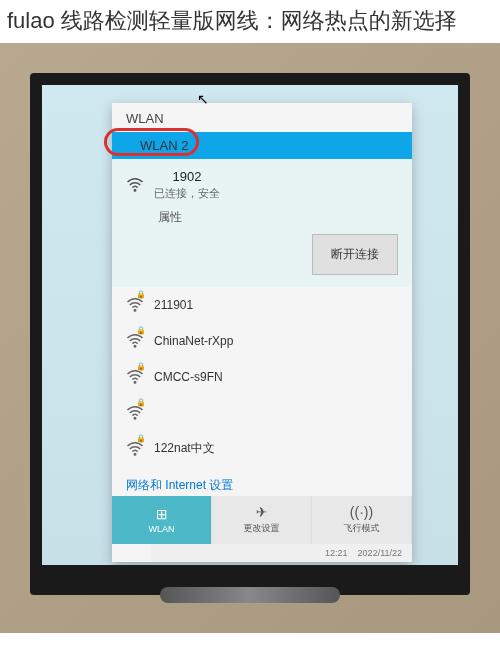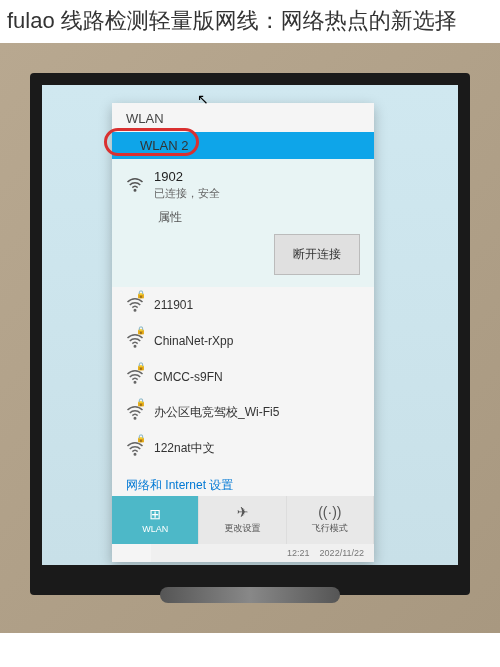--- a/index.html
+++ b/index.html
@@ -46,21 +46,21 @@
       top: 6px;
       left: 155px;
       font-size: 14px;
       color: #000;
       z-index: 10;
     }
     .wifi-flyout {
       position: absolute;
       top: 18px;
       left: 70px;
-      width: 262px;
+      width: 300px;
       background: #f5f5f5;
       box-shadow: 0 4px 12px rgba(0,0,0,0.25);
       font-size: 13px;
     }
     .adapter-header {
       padding: 8px 14px 6px;
       color: #444;
       font-size: 13px;
     }
     .adapter-selected {
@@ -87,20 +87,21 @@
     }
     .connected-row {
       display: flex;
       align-items: center;
       gap: 10px;
     }
     .connected-info {
       display: flex;
       flex-direction: column;
       gap: 2px;
+      text-align: center;
     }
     .ssid { color: #222; font-size: 13px; }
     .status { color: #666; font-size: 11px; }
     .props-row {
       padding: 8px 0 0 32px;
       color: #555;
       font-size: 12px;
     }
     .disconnect-row {
       display: flex;
@@ -260,21 +261,20 @@
                 </svg><span class="lock-badge">🔒</span></span>
               <span>CMCC-s9FN</span>
             </div>
             <div class="network-item">
               <span class="wifi-icon"><svg viewBox="0 0 24 24" fill="none" stroke="#666" stroke-width="2">
                   <path d="M2 8c6-6 14-6 20 0"></path>
                   <path d="M5 12c4-4 10-4 14 0"></path>
                   <path d="M8.5 15.5c2-2 5-2 7 0"></path>
                   <circle cx="12" cy="19" r="1" fill="#666"></circle>
                 </svg><span class="lock-badge">🔒</span></span>
-              <span>办公区电竞驾校_Wi-Fi5</span>
             </div>
             <div class="network-item">
               <span class="wifi-icon"><svg viewBox="0 0 24 24" fill="none" stroke="#666" stroke-width="2">
                   <path d="M2 8c6-6 14-6 20 0"></path>
                   <path d="M5 12c4-4 10-4 14 0"></path>
                   <path d="M8.5 15.5c2-2 5-2 7 0"></path>
                   <circle cx="12" cy="19" r="1" fill="#666"></circle>
                 </svg><span class="lock-badge">🔒</span></span>
               <span>122nat中文</span>
             </div>

